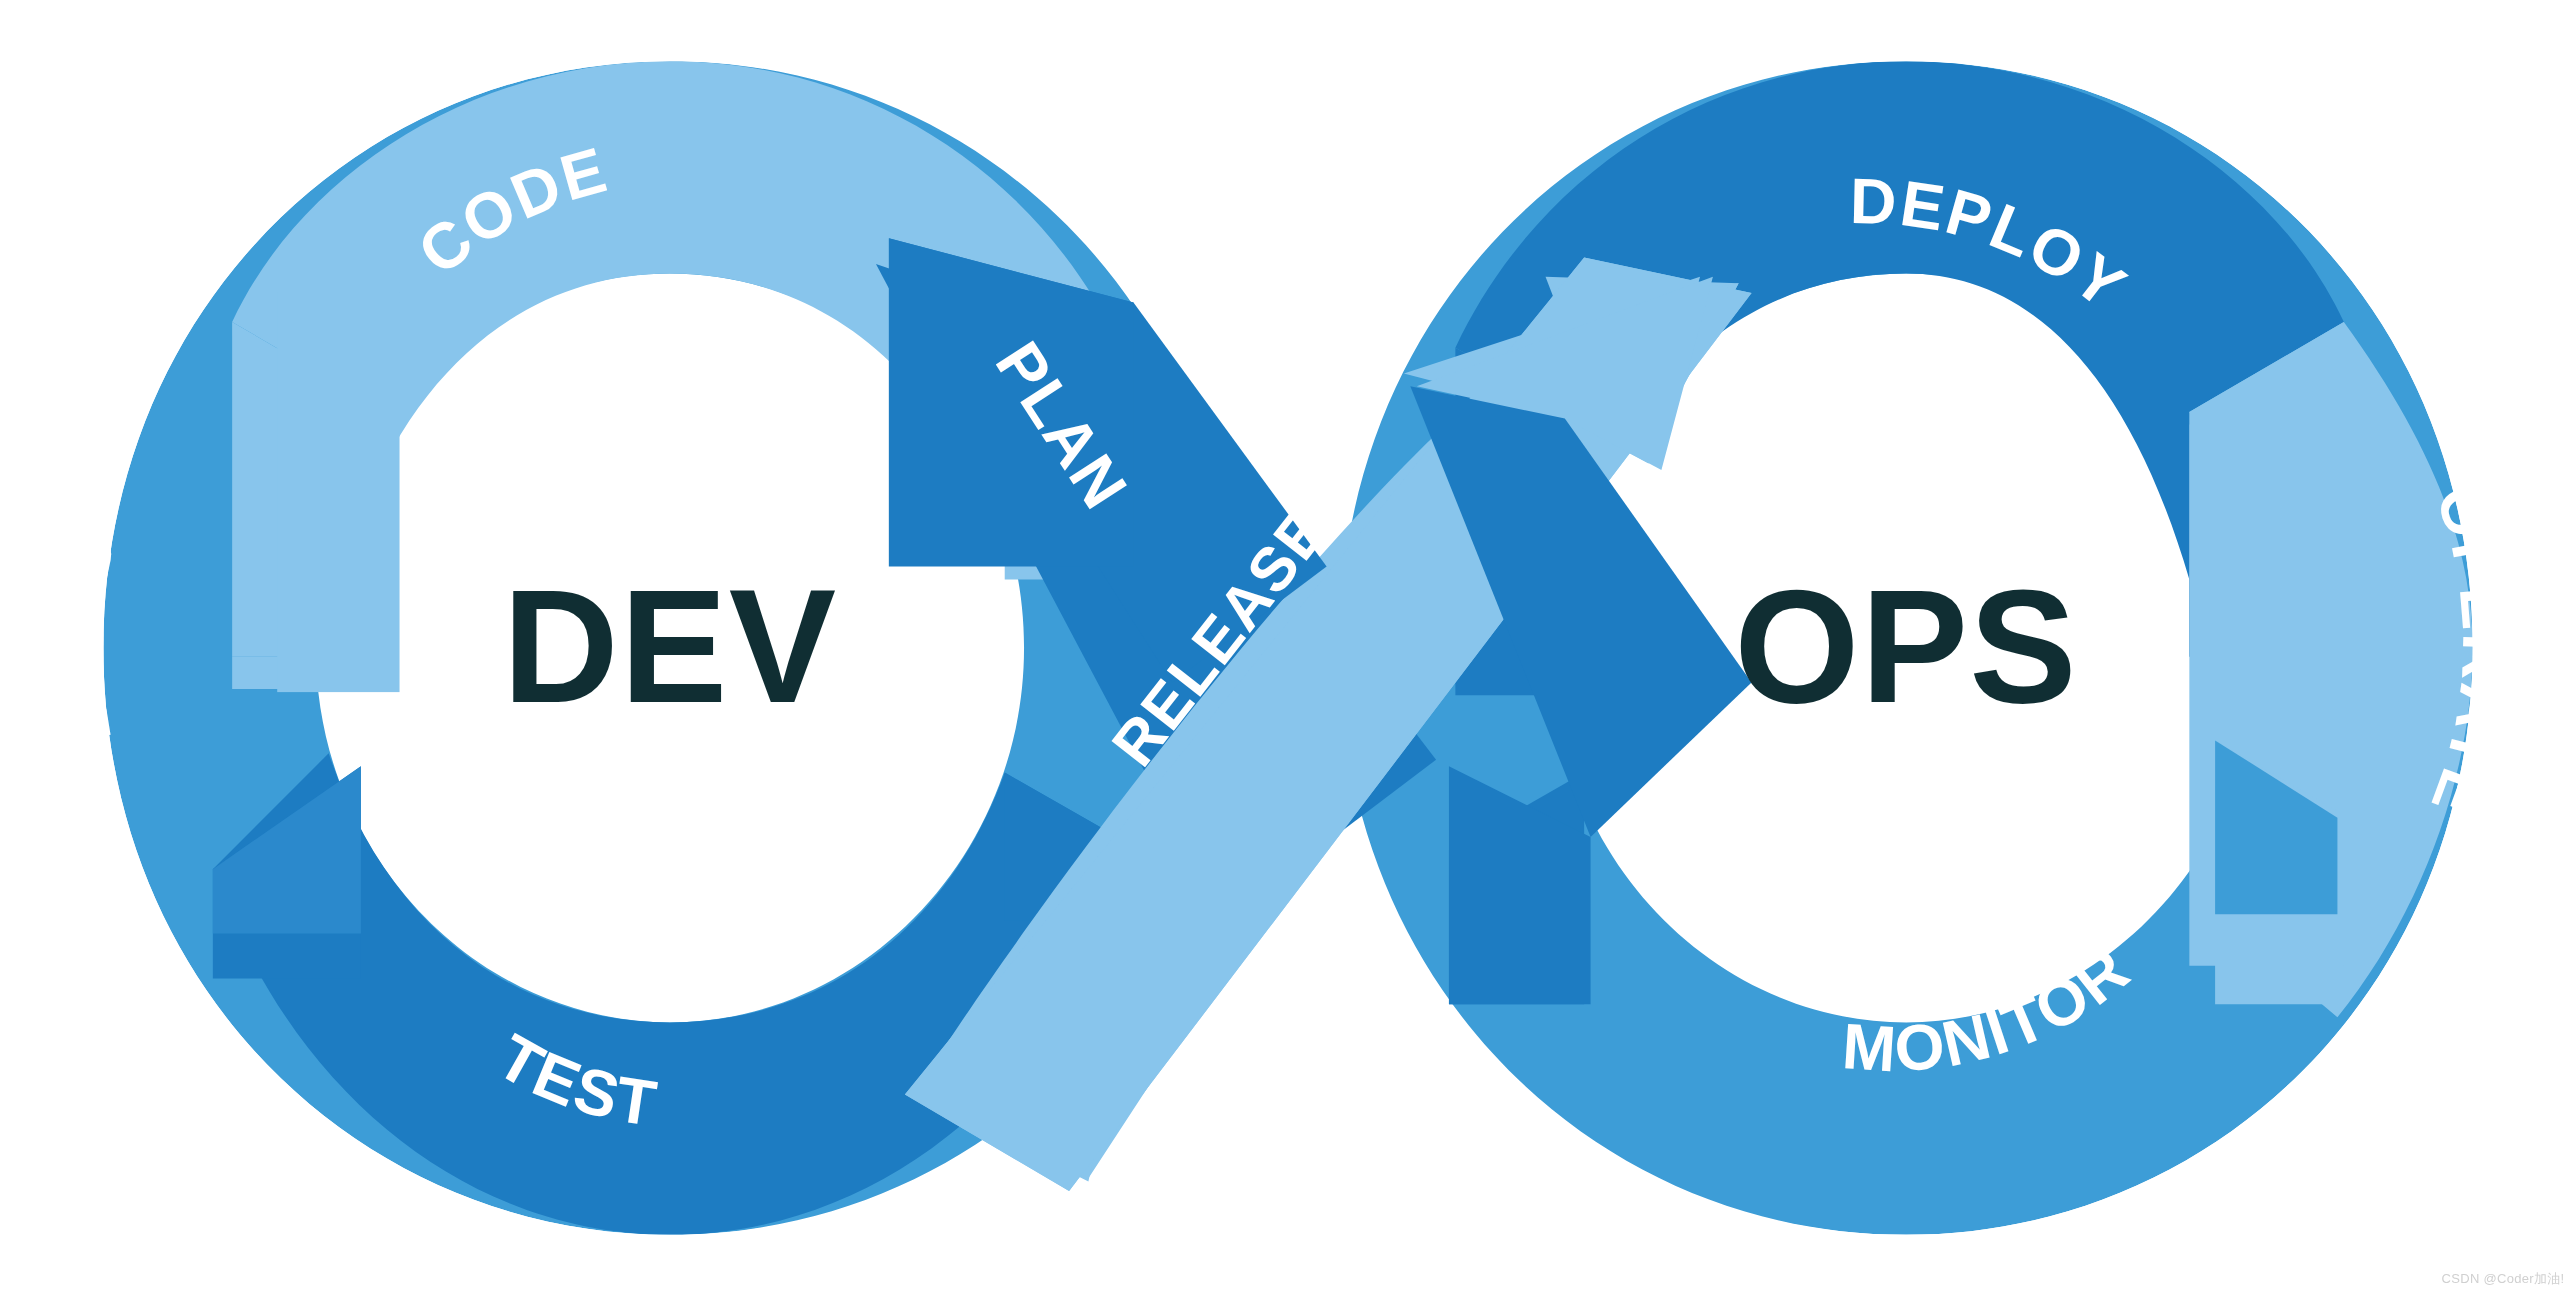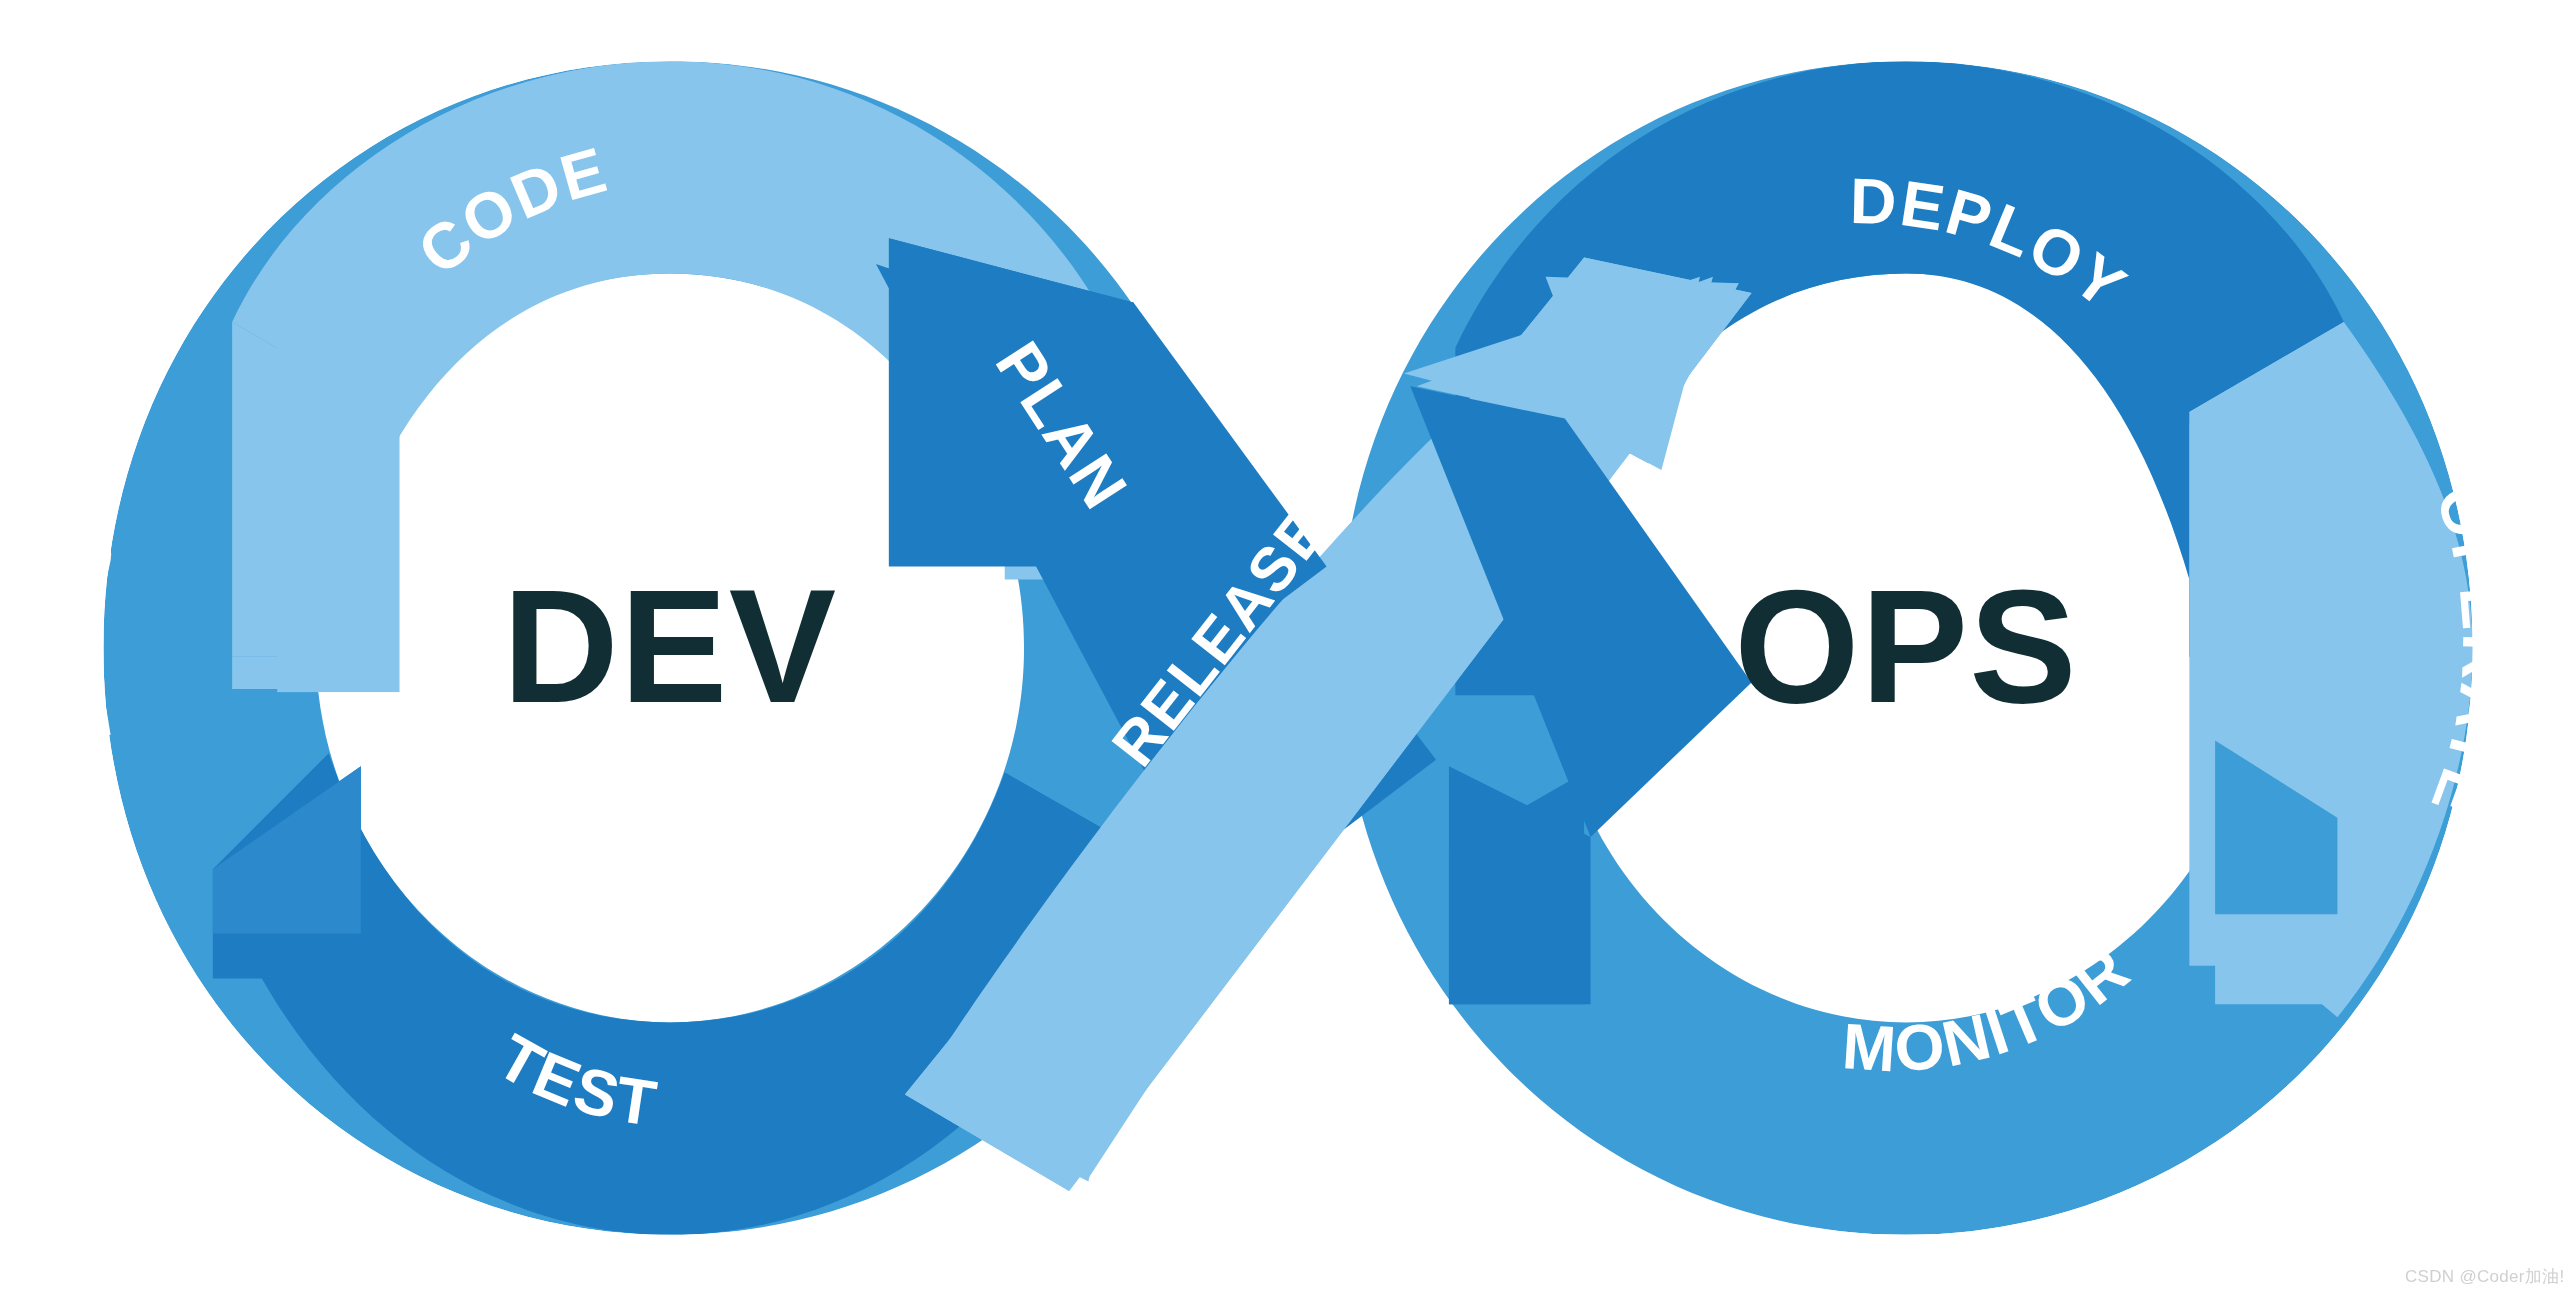--- a/index.html
+++ b/index.html
@@ -38,21 +38,21 @@
     font-family: "Liberation Sans", sans-serif;
     font-weight: bold;
     font-size: 250px;
     letter-spacing: 2px;
   }
   .watermark {
     position: absolute;
     right: 11.6px;
     bottom: 7.7px;
     font-family: "Liberation Sans", sans-serif;
-    font-size: 17px;
+    font-size: 13px;
     color: #d0d0d0;
     letter-spacing: 0.3px;
     white-space: nowrap;
     user-select: none;
   }
 </style>
 </head>
 <body>
 
 <div id="stage">

